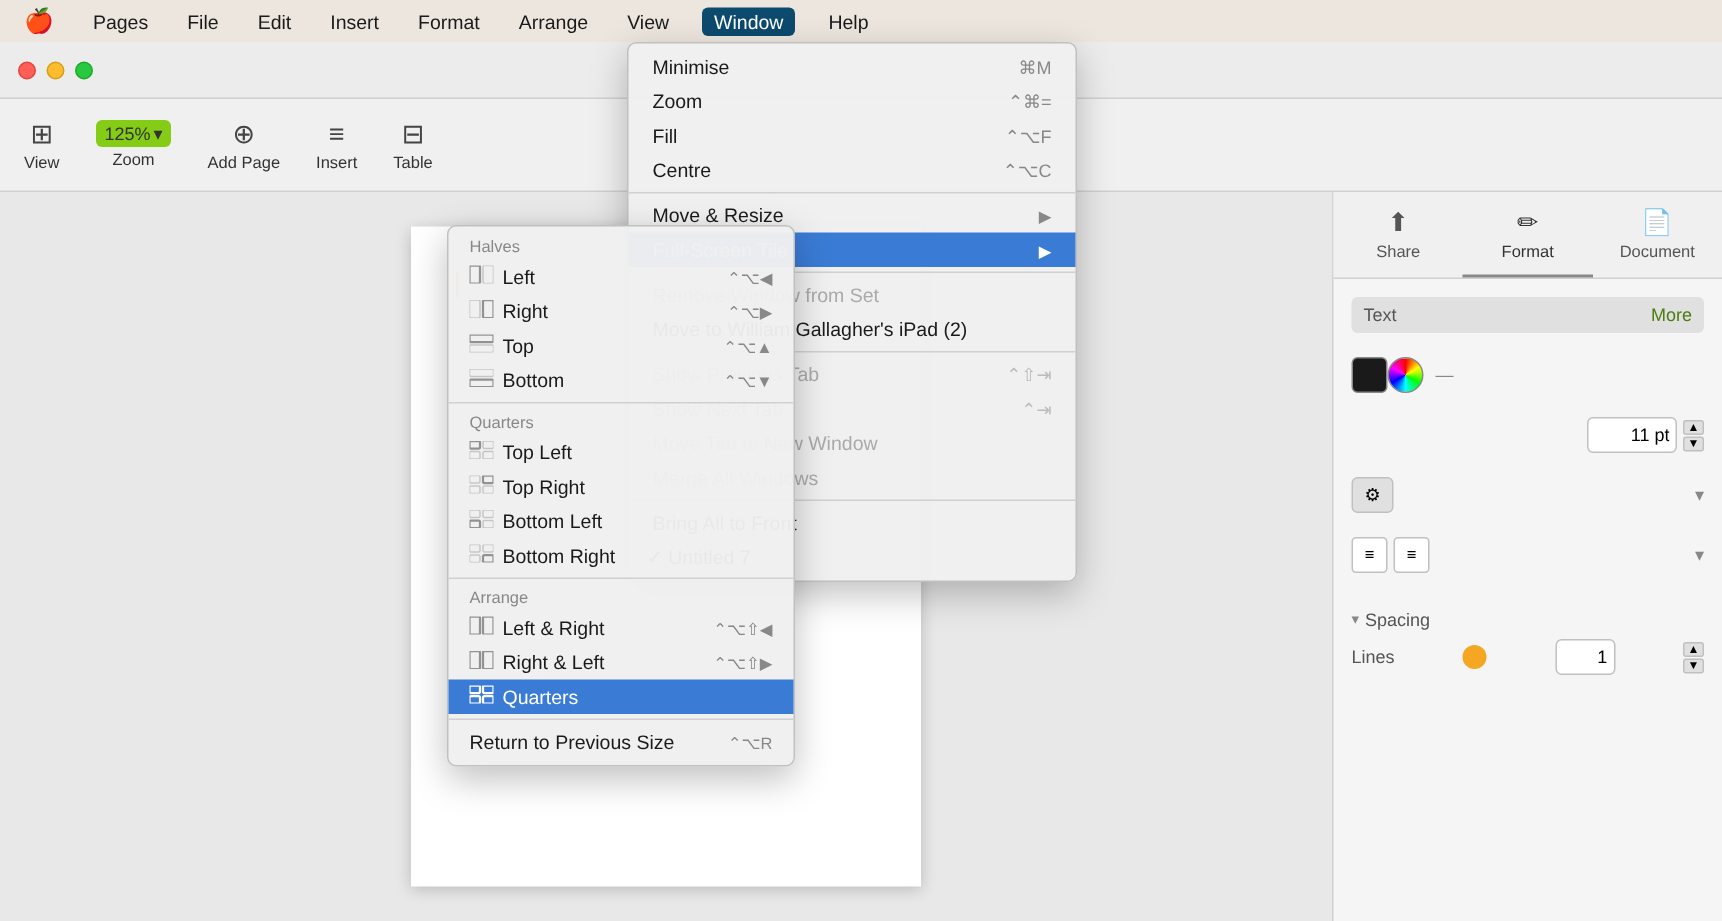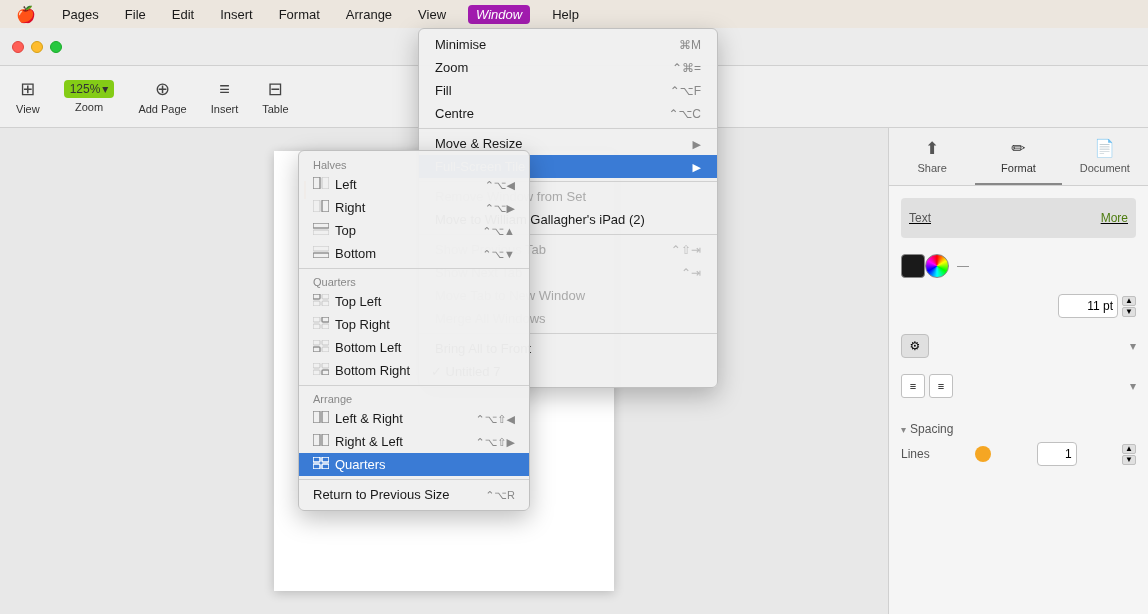--- a/index.html
+++ b/index.html
@@ -366,21 +366,21 @@
       align-items: center;
       gap: 1px;
     }
     .submenu-divider {
       height: 1px;
       background: #d0d0d0;
       margin: 3px 0;
     }
 
     
-    .menubar-window { background: #a21caf; color: white; border-radius: 4px; padding: 2px 8px; font-style: italic; }
+    .menubar-window { background: #0c4a6e; color: white; border-radius: 4px; padding: 2px 8px; }
   </style>
 </head>
 <body>
 
 <div class="menubar">
   <span class="menubar-item apple-icon">🍎</span>
   <span class="menubar-item">Pages</span>
   <span class="menubar-item">File</span>
   <span class="menubar-item">Edit</span>
   <span class="menubar-item">Insert</span>
@@ -447,21 +447,21 @@
           <span class="sidebar-tab-icon">✏</span>
           <span>Format</span>
         </div>
         <div class="sidebar-tab">
           <span class="sidebar-tab-icon">📄</span>
           <span>Document</span>
         </div>
       </div>
       <div class="sidebar-content">
 
-        <div style="height:40px; background:#e0e0e0; border-radius:4px; margin-bottom:8px; display:flex; align-items:center; padding:0 8px; justify-content:space-between;text-decoration:underline;">
+        <div style="height:24px; background:#e0e0e0; border-radius:4px; margin-bottom:8px; display:flex; align-items:center; padding:0 8px; justify-content:space-between;">
           <span style="font-size:12px;color:#555;">Text</span>
           <span style="font-size:12px;color:#4d7c0f;">More</span>
         </div>
         <div style="height:8px;"></div>
         <div class="sidebar-row">
           <div class="color-swatch"></div>
           <div class="color-wheel"></div>
           <span style="font-size:12px;color:#888;flex:1;margin-left:8px;">—</span>
         </div>
         <div style="height:8px;"></div>

